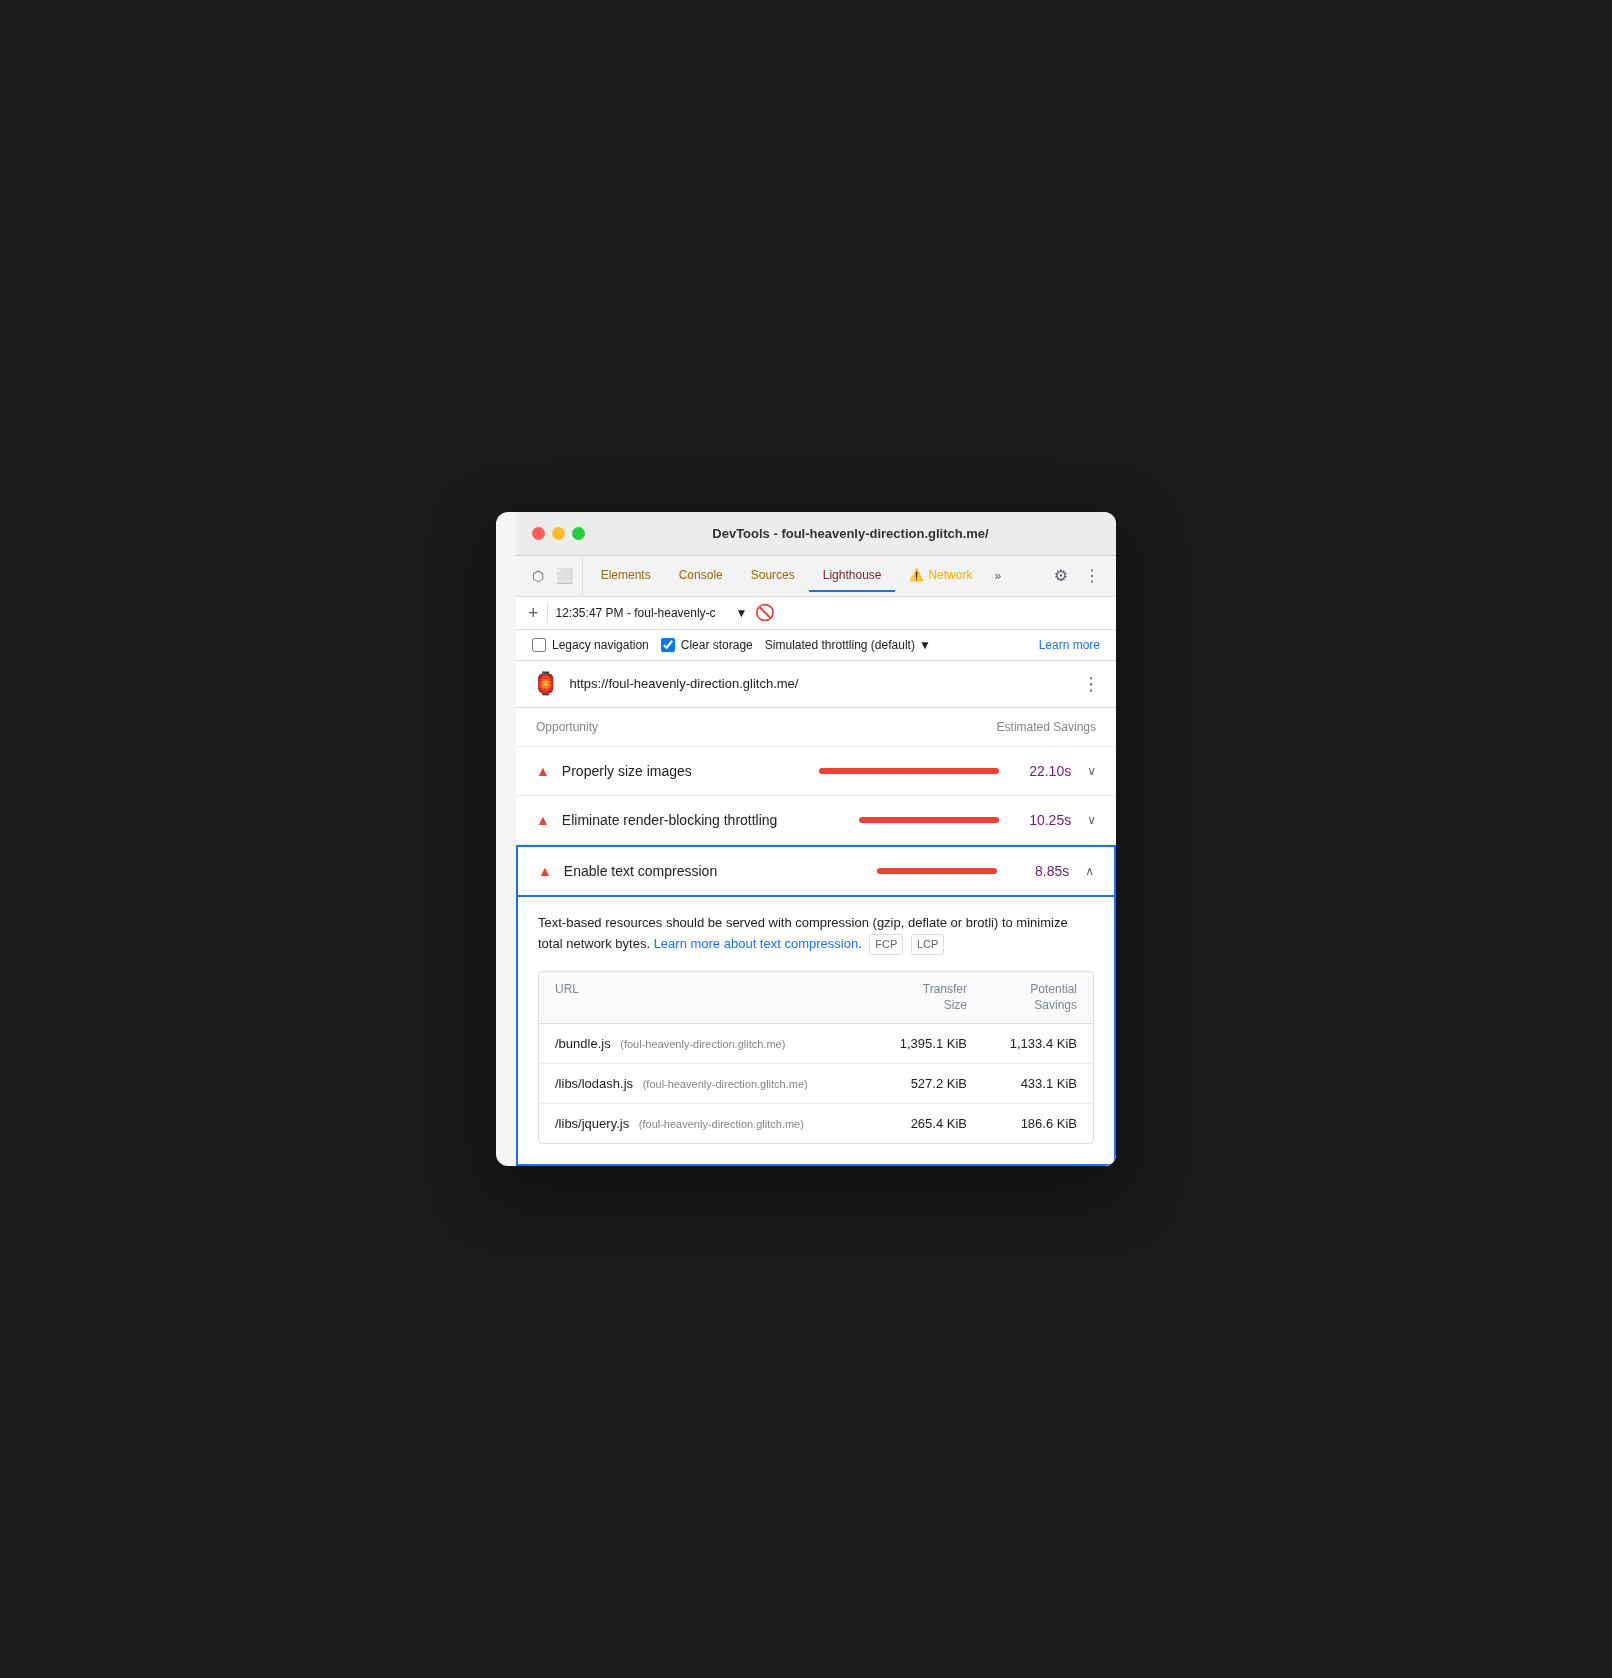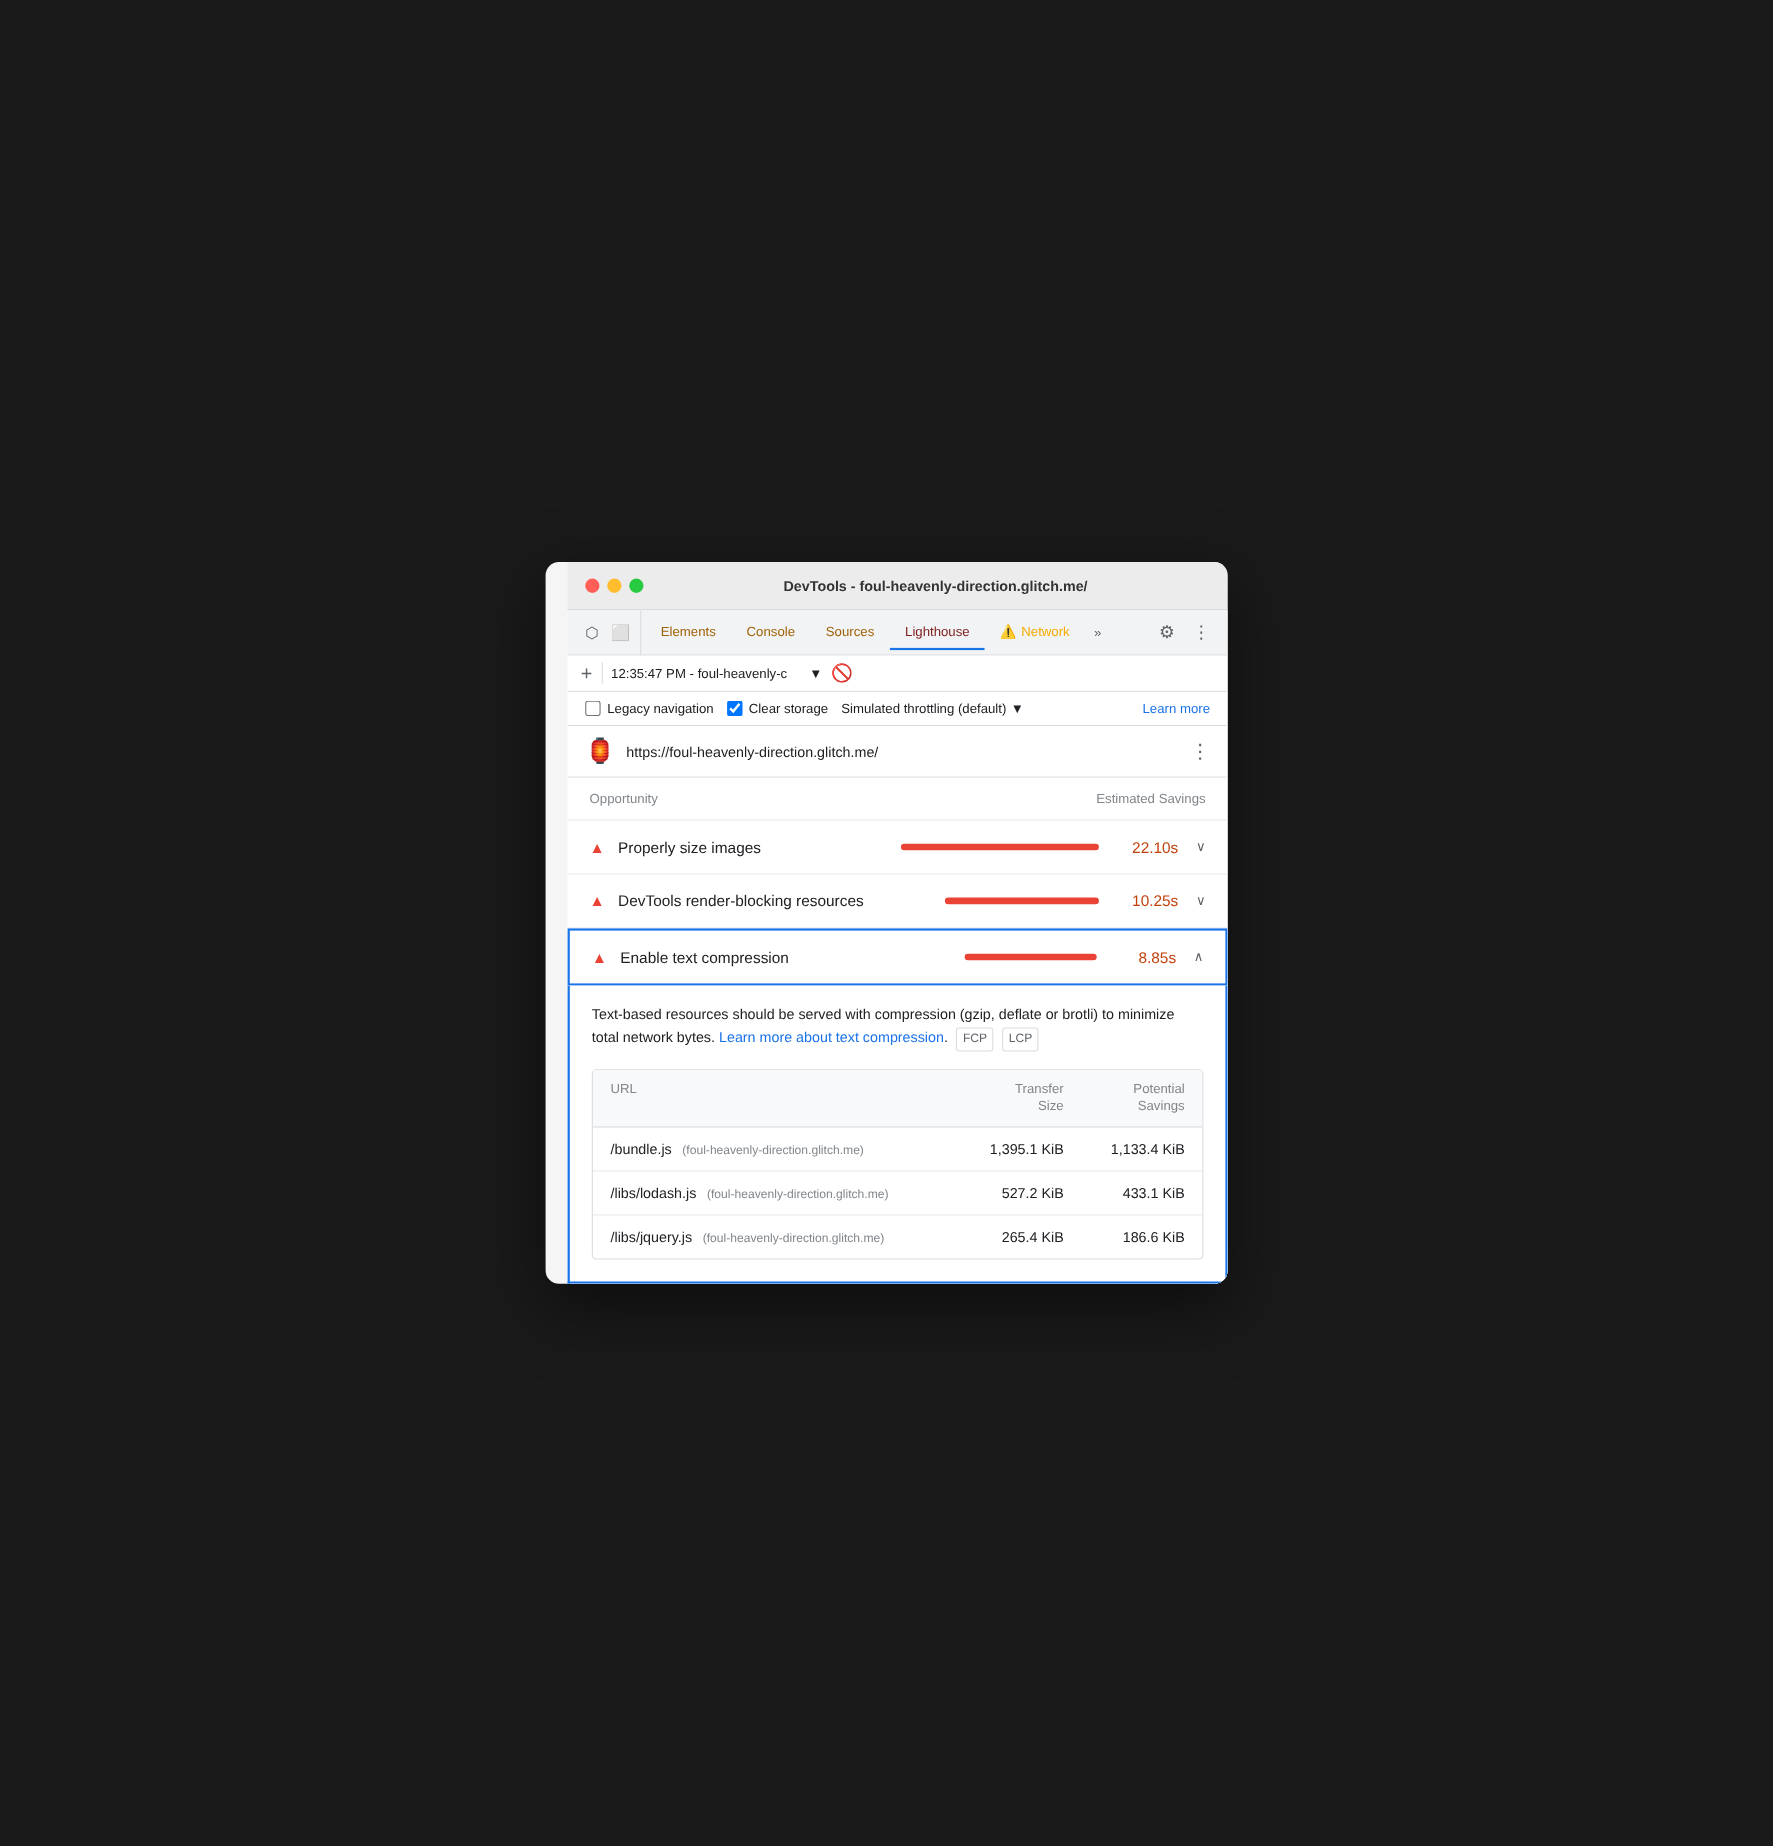--- a/index.html
+++ b/index.html
@@ -240,21 +240,21 @@
       justify-content: flex-end;
     }
     .audit-bar {
       height: 6px;
       background: #ea4335;
       border-radius: 3px;
       align-self: center;
     }
     .audit-time {
       font-size: 14px;
-      color: #c2410c;
+      color: #701a75;
       font-weight: 500;
       min-width: 60px;
       text-align: right;
     }
     .chevron {
       font-size: 12px;
       color: #5f6368;
       margin-left: 4px;
     }
     .expanded-content {
@@ -426,21 +426,21 @@
         <span class="audit-title">Properly size images</span>
         <div class="audit-bar-container">
           <div class="audit-bar" style="width:180px;"></div>
         </div>
         <span class="audit-time">22.10s</span>
         <span class="chevron">∨</span>
       </div>
 
       <div class="audit-row">
         <span class="warning-icon">▲</span>
-        <span class="audit-title">DevTools render-blocking resources</span>
+        <span class="audit-title">Eliminate render-blocking throttling</span>
         <div class="audit-bar-container">
           <div class="audit-bar" style="width:140px;"></div>
         </div>
         <span class="audit-time">10.25s</span>
         <span class="chevron">∨</span>
       </div>
 
       <div class="audit-row expanded">
         <span class="warning-icon">▲</span>
         <span class="audit-title">Enable text compression</span>

